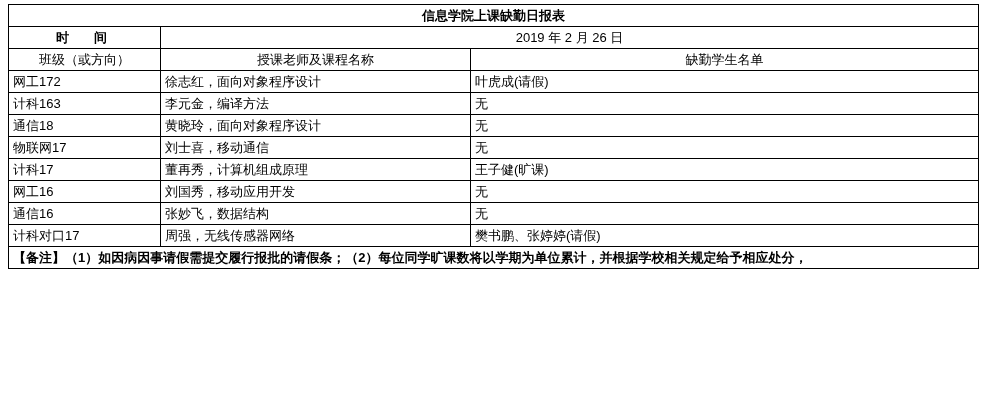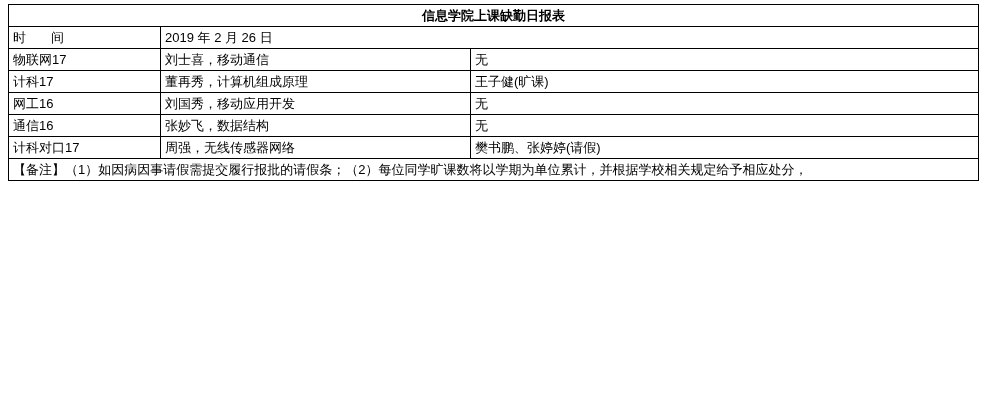--- a/index.html
+++ b/index.html
@@ -37,43 +37,45 @@
   .title-cell {
     text-align: center;
     font-size: 22px;
     line-height: 30px;
     font-weight: bold;
     font-family: "DejaVu Serif", "Liberation Serif", serif;
     height: 36px;
     padding: 1px 4px;
   }
   .time-label {
+    text-align: center;
     letter-spacing: 6px;
     font-size: 13px;
-    font-weight: normal;
+    font-weight: bold;
   }
   .date-cell {
-    text-align: left;
+    text-align: center;
     font-size: 13px;
   }
   .hdr {
     text-align: center;
     font-size: 13px;
   }
   .cell-left {
     text-align: left;
   }
   .note-cell {
     text-align: left;
     font-size: 12.5px;
     line-height: 16px;
     height: auto;
     padding: 3px 4px 4px 4px;
     white-space: nowrap;
     overflow: hidden;
+    font-weight: bold;
   }
   .col-a { width: 152px; }
   .col-b { width: 310px; }
   .col-c { width: 508px; }
 </style>
 </head>
 <body>
 
 <div class="sheet">
   <table class="report">
@@ -83,21 +85,41 @@
       <col class="col-c">
     </colgroup>
     <tbody>
       <tr>
         <td class="title-cell" colspan="3">信息学院上课缺勤日报表</td>
       </tr>
       <tr>
         <td class="time-label">时　间</td>
         <td class="date-cell" colspan="2">2019 年 2 月 26 日</td>
       </tr>
+      <tr>
+        <td class="hdr">班级（或方向）</td>
+        <td class="hdr">授课老师及课程名称</td>
+        <td class="hdr">缺勤学生名单</td>
+      </tr>
 
+      <tr>
+        <td class="cell-left">网工172</td>
+        <td class="cell-left">徐志红，面向对象程序设计</td>
+        <td class="cell-left">叶虎成(请假)</td>
+      </tr>
+      <tr>
+        <td class="cell-left">计科163</td>
+        <td class="cell-left">李元金，编译方法</td>
+        <td class="cell-left">无</td>
+      </tr>
+      <tr>
+        <td class="cell-left">通信18</td>
+        <td class="cell-left">黄晓玲，面向对象程序设计</td>
+        <td class="cell-left">无</td>
+      </tr>
       <tr>
         <td class="cell-left">物联网17</td>
         <td class="cell-left">刘士喜，移动通信</td>
         <td class="cell-left">无</td>
       </tr>
       <tr>
         <td class="cell-left">计科17</td>
         <td class="cell-left">董再秀，计算机组成原理</td>
         <td class="cell-left">王子健(旷课)</td>
       </tr>

